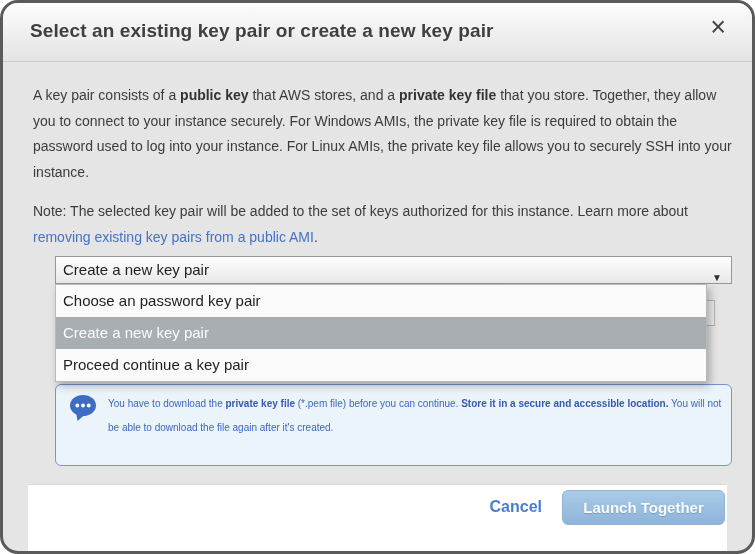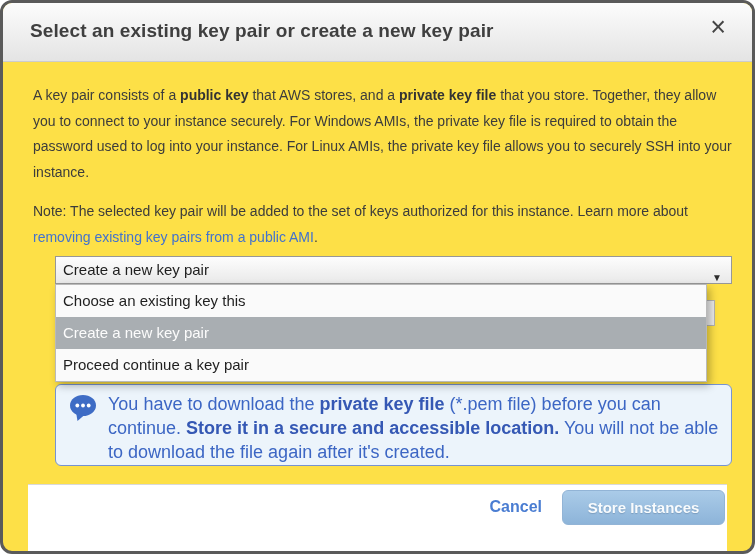--- a/index.html
+++ b/index.html
@@ -7,22 +7,22 @@
   body {
     width: 755px; height: 554px;
     background: #ffffff;
     font-family: "Liberation Sans", sans-serif;
     position: relative;
     overflow: hidden;
   }
   .modal {
     position: absolute; inset: 0;
     border: 3px solid #5a5a5a;
-    border-radius: 12px;
-    background: #fde047;
+    border-radius: 18px;
+    background: #e5e5e5;
     overflow: hidden;
   }
   
   .modal-header {
     position: absolute; top: 0; left: 0; right: 0; height: 59px;
     background: linear-gradient(#fcfcfc, #e4e4e4);
     border-bottom: 1px solid #cccccc;
   }
   .modal-title {
     position: absolute; left: 27px; top: 17px; margin: 0;
@@ -72,21 +72,21 @@
   }
   .option.selected { background: #a9aeb2; color: #fcfcfc; }
   
   .info-box {
     position: absolute; left: 52px; top: 381px; width: 677px; height: 82px;
     background: #ecf4fb; border: 1px solid #7793d0; border-radius: 6px;
   }
   .bubble-icon { position: absolute; left: 13px; top: 9px; }
   .info-text {
     position: absolute; left: 52px; top: 7px; width: 622px; margin: 0;
-    font-size: 18px; line-height: 24px; color: #3c66c4;
+    font-size: 10px; line-height: 24px; color: #3c66c4;
   }
   .info-text b { color: #3558b4; }
   
   .modal-footer {
     position: absolute; left: 25px; right: 25px; bottom: 0; height: 67px;
     border-top: 1px solid #d9d9d9; background: #ffffff;
   }
   .cancel-link {
     position: absolute; right: 185px; top: 13px;
     font-size: 16px; font-weight: bold; color: #4a7dd2;
@@ -118,36 +118,36 @@
   <p class="para note"><span>Note: The selected key pair will be added to the set of keys authorized for this instance. Learn more about </span><a>removing existing key pairs from a public AMI</a><span>.</span></p>
 
   <div class="select-box">
     <span>Create a new key pair</span>
     <span class="select-arrow">▼</span>
   </div>
 
   <div class="hidden-input-edge"></div>
 
   <div class="dropdown">
-    <div class="option">Choose an existing key this</div>
+    <div class="option">Choose an password key pair</div>
     <div class="option selected">Create a new key pair</div>
     <div class="option">Proceed continue a key pair</div>
   </div>
 
   <div class="info-box">
     <span class="bubble-icon">
       <svg width="28" height="28" viewBox="0 0 28 28">
         <ellipse cx="14" cy="11.5" rx="13" ry="10.5" fill="#3e6cc5"></ellipse>
         <path d="M7 18 L8.5 27 L16 20.5 Z" fill="#3e6cc5"></path>
         <circle cx="8.3" cy="11.5" r="1.9" fill="#ffffff"></circle>
         <circle cx="14" cy="11.5" r="1.9" fill="#ffffff"></circle>
         <circle cx="19.7" cy="11.5" r="1.9" fill="#ffffff"></circle>
       </svg>
     </span>
     <p class="info-text"><span>You have to download the </span><b>private key file</b><span> (*.pem file) before you can continue. </span><b>Store it in a secure and accessible location.</b><span> You will not be able to download the file again after it's created.</span></p>
   </div>
 
   <div class="modal-footer">
     <a class="cancel-link">Cancel</a>
-    <button class="launch-btn">Store Instances</button>
+    <button class="launch-btn">Launch Together</button>
   </div>
 
 </div>
 
 </body></html>

